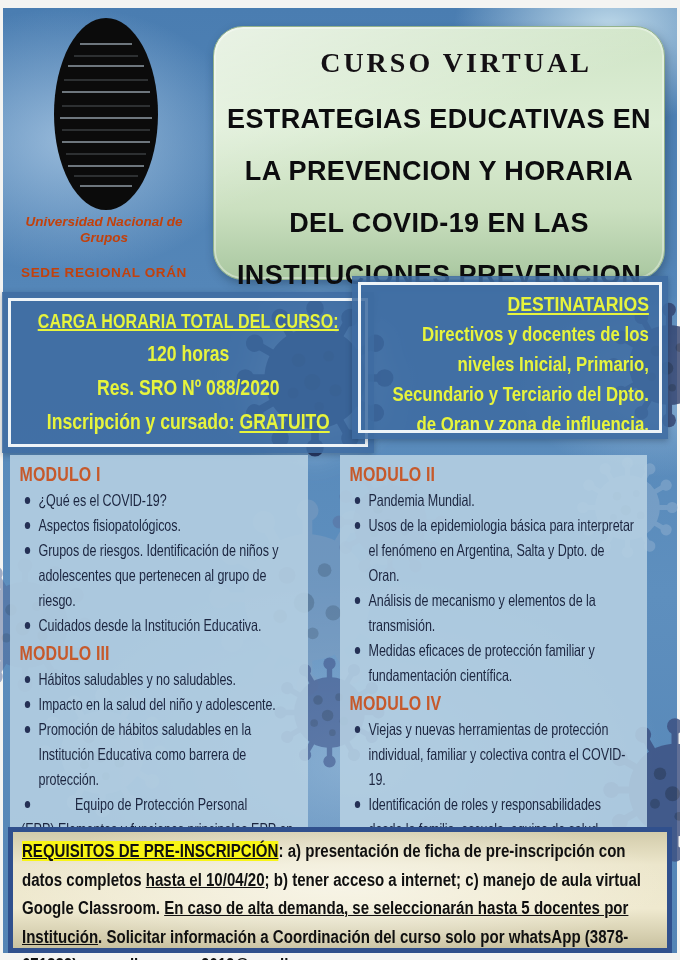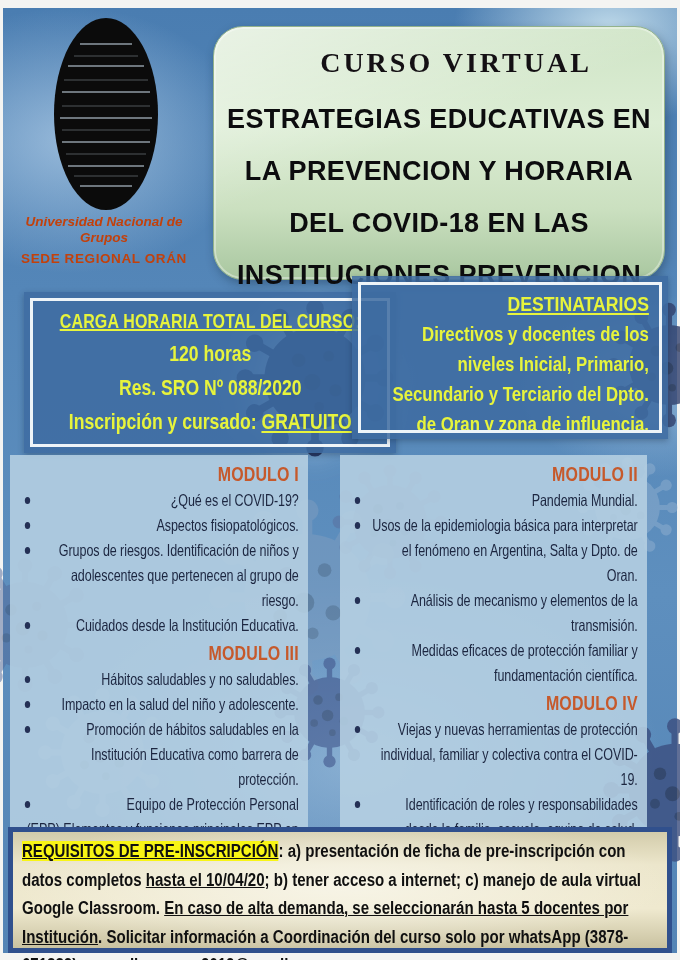--- a/index.html
+++ b/index.html
@@ -21,21 +21,21 @@
       linear-gradient(180deg,#4a7db1 0%,#5486b8 30%,#5e8fbe 62%,#5484b5 100%);
   }
 
   .virus{position:absolute;z-index:1;}
   .virus.glow{filter:drop-shadow(0 0 14px rgba(200,224,244,.85));}
 
   
   .logo{position:absolute;left:50px;top:14px;width:112px;height:200px;z-index:2;}
   .uni-block{position:absolute;left:6px;top:214px;width:196px;z-index:2;text-align:center;color:#c2410c;}
   .uni-name{font-style:italic;font-weight:bold;font-size:13.5px;line-height:16px;}
-  .uni-campus{font-weight:bold;font-size:13.5px;letter-spacing:.6px;margin-top:5px;}
+  .uni-campus{font-weight:bold;font-size:13.5px;letter-spacing:.6px;margin-top:19px;}
 
   .title-box{
     position:absolute;left:213px;top:26px;width:452px;height:254px;z-index:2;
     border-radius:30px;box-sizing:border-box;
     background:
       linear-gradient(160deg, rgba(255,255,255,.55), rgba(255,255,255,0) 45%),
       linear-gradient(180deg,#cfe4c6 0%,#dcedd4 38%,#cbe0c0 72%,#a9c7a0 100%);
     border:1px solid #93b28b;
     box-shadow:2px 4px 10px rgba(20,40,60,.35), inset 0 0 0 2px rgba(255,255,255,.35);
     text-align:center;
@@ -53,31 +53,31 @@
     background:rgba(62,107,161,.86);
     box-shadow:0 2px 6px rgba(10,25,45,.3);
   }
   .v-box-inner{
     box-sizing:border-box;height:100%;border:3px solid #eef4f8;
     padding:4px 8px;overflow:hidden;
   }
   .ylw{color:#e7f43c;font-weight:bold;}
   .squeezeC{transform:scaleX(.8);transform-origin:50% 0;width:125%;margin-left:-12.5%;}
   .squeezeR{transform:scaleX(.84);transform-origin:100% 0;width:119%;margin-left:-19%;}
-  .carga{left:24px;top:292px;width:372px;height:161px;}
+  .carga{left:2px;top:292px;width:372px;height:161px;}
   .carga-title{font-size:20px;line-height:32px;text-decoration:underline;text-align:center;letter-spacing:.2px;}
   .carga-line{font-size:22px;line-height:34px;text-align:center;}
   .dest{left:352px;top:276px;width:316px;height:163px;}
   .dest-title{font-size:21px;line-height:30px;text-decoration:underline;text-align:right;padding-right:2px;}
   .dest-body{font-size:20px;line-height:30px;text-align:right;padding-right:2px;}
 
   
   .panel{
     position:absolute;top:455px;height:372px;z-index:2;box-sizing:border-box;
-    background:rgba(182,208,227,.88);padding:4px 8px;overflow:hidden;text-align:right;
+    background:rgba(182,208,227,.88);padding:4px 8px;overflow:hidden;
   }
   .panel-left{left:10px;width:298px;}
   .panel-right{left:340px;width:307px;}
   .squeezeL{transform:scaleX(.76);transform-origin:0 0;width:131%;}
   .mod-title{color:#c6592b;font-weight:bold;font-size:21px;line-height:26px;margin:2px 0 1px 2px;letter-spacing:.2px;}
   ul.mod-list{list-style:none;margin:0;padding:0;}
   ul.mod-list li{
     position:relative;padding-left:27px;margin:0;
     color:#1c2640;font-size:16.5px;line-height:25px;letter-spacing:-.1px;
   }
@@ -226,21 +226,21 @@
       <span>Grupos</span>
     </div>
     <div class="uni-campus">SEDE REGIONAL ORÁN</div>
   </div>
 
   <div class="title-box">
     <div class="kicker">CURSO VIRTUAL</div>
     <div class="main-title">
       <span>ESTRATEGIAS EDUCATIVAS EN</span><br>
       <span>LA PREVENCION Y HORARIA</span><br>
-      <span>DEL COVID-18 EN LAS</span><br>
+      <span>DEL COVID-19 EN LAS</span><br>
       <span>INSTITUCIONES PREVENCION</span>
     </div>
   </div>
 
   <div class="v-box carga">
     <div class="v-box-inner">
       <div class="squeezeC">
         <div class="ylw carga-title">CARGA HORARIA TOTAL DEL CURSO:</div>
         <div class="ylw carga-line">120 horas</div>
         <div class="ylw carga-line">Res. SRO Nº 088/2020</div>

